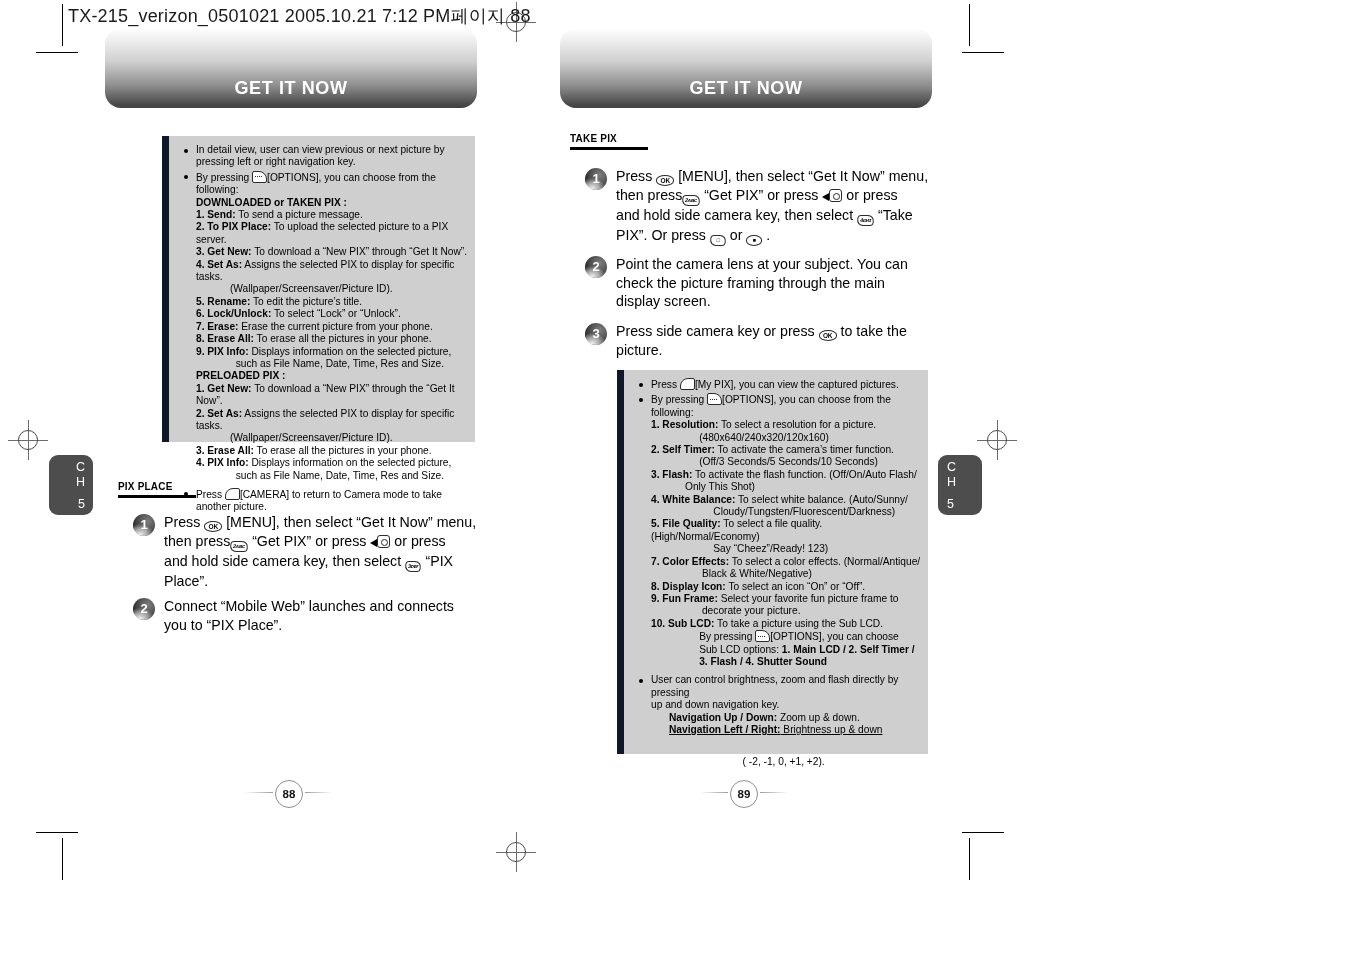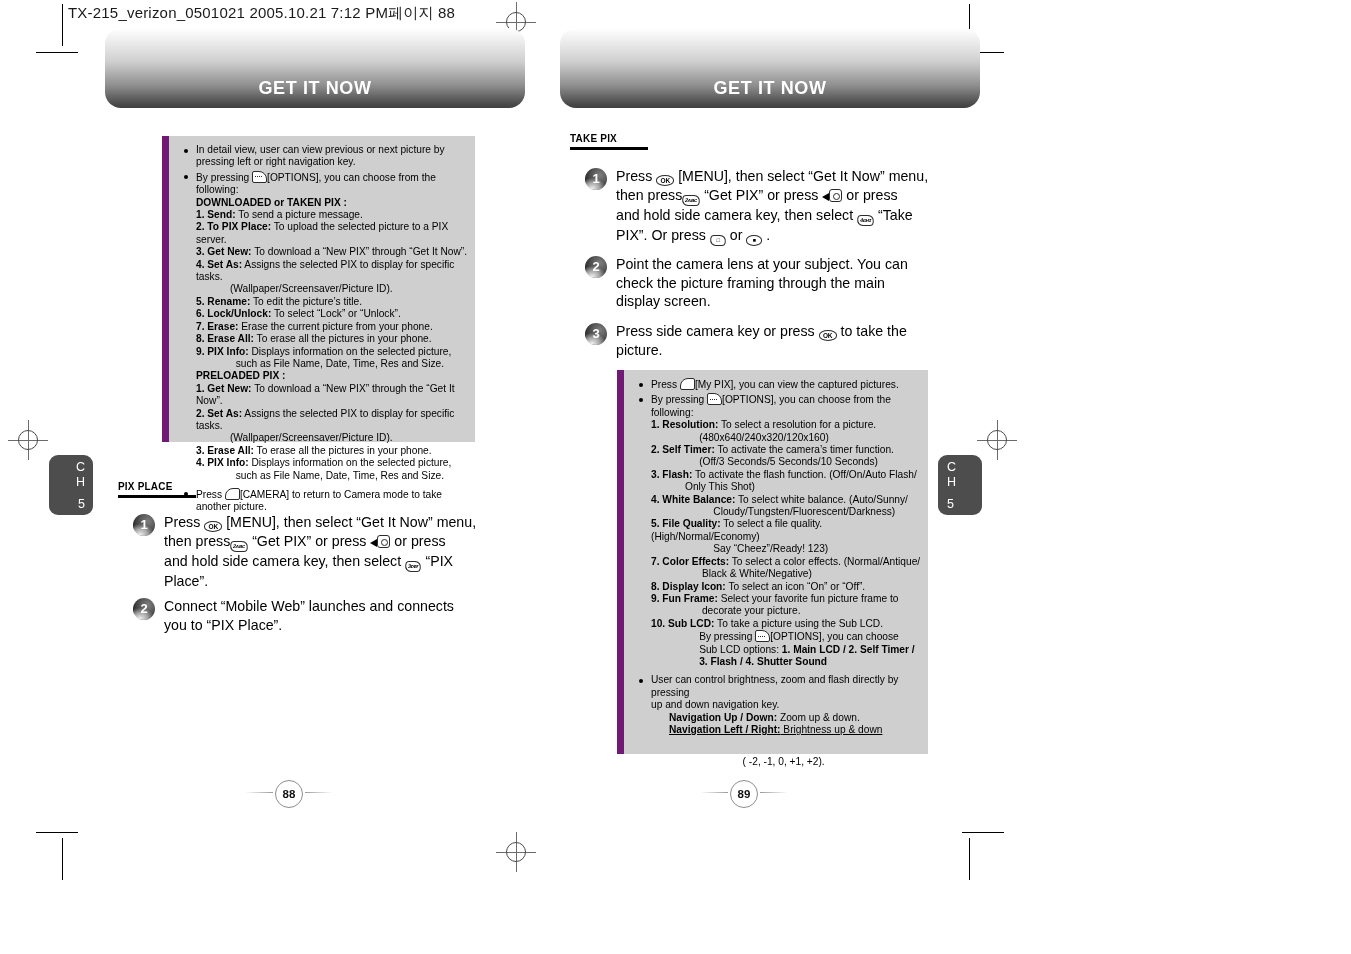--- a/index.html
+++ b/index.html
@@ -20,35 +20,35 @@
   .crop-mark { position: absolute; background: #000; }
   .reg-mark { position: absolute; width: 40px; height: 40px; }
   .reg-mark .rv { position: absolute; left: 19.5px; top: 0; width: 1px; height: 40px; background: #6b6b6b; }
   .reg-mark .rh { position: absolute; top: 19.5px; left: 0; height: 1px; width: 40px; background: #6b6b6b; }
   .reg-mark .rc { position: absolute; left: 10px; top: 10px; width: 18px; height: 18px;
                   border: 1px solid #4a4a4a; border-radius: 50%; background: transparent; }
 
   .slug {
     position: absolute;
     left: 68px; top: 4px;
-    font-size: 15px;
+    font-size: 18px;
     letter-spacing: 0.2px;
     white-space: nowrap;
     color: #1a1a1a;
   }
 
   
   .page { position: absolute; top: 0; }
   .page.left  { left: 105px;  width: 420px; }
   .page.right { left: 560px;  width: 420px; }
 
   .chapter-header {
     position: absolute;
     top: 28px;
-    width: 420px;
+    width: 372px;
     height: 80px;
     border-radius: 16px;
     background: linear-gradient(to bottom, #ffffff 0%, #f2f2f2 12%, #cfcfcf 42%, #8e8e8e 72%, #4a4a4a 95%, #3f3f3f 100%);
     box-sizing: border-box;
   }
   .chapter-header .ch-title {
     position: absolute;
     left: 0; right: 0;
     bottom: 9px;
     text-align: center;
@@ -72,21 +72,21 @@
   }
   .ch-tab.left  { left: 49px; top: 455px; text-align: right;  padding-right: 8px; }
   .ch-tab.right { left: 938px; top: 455px; text-align: left; padding-left: 9px; }
   .ch-tab .num { margin-top: 7px; }
 
   
   .graybox {
     position: absolute;
     background: #cfcfcf;
     box-sizing: border-box;
-    border-left: 7px solid #701a75;
+    border-left: 7px solid #0f172a;
     padding: 8px 7px 9px 12px;
     font-size: 10.2px;
     line-height: 12.4px;
     color: #000;
   }
   .graybox .bullet-row { position: relative; padding-left: 15px; margin-bottom: 2px; }
   .graybox .bullet-row::before {
     content: "";
     position: absolute;
     left: 3px; top: 4.5px;

